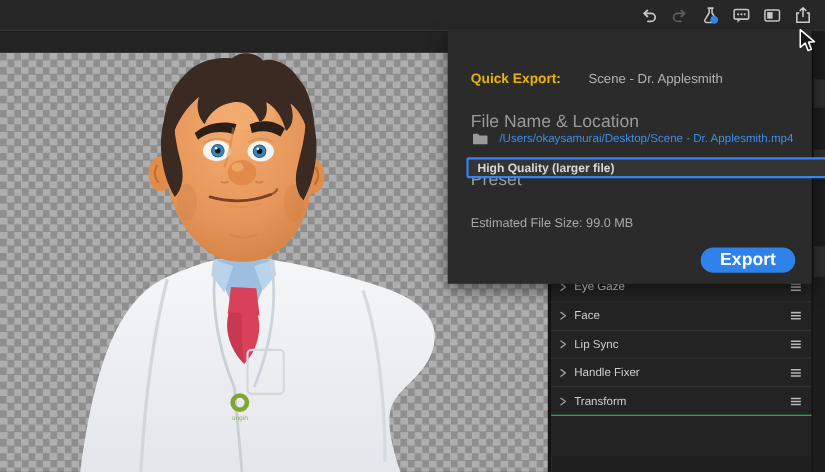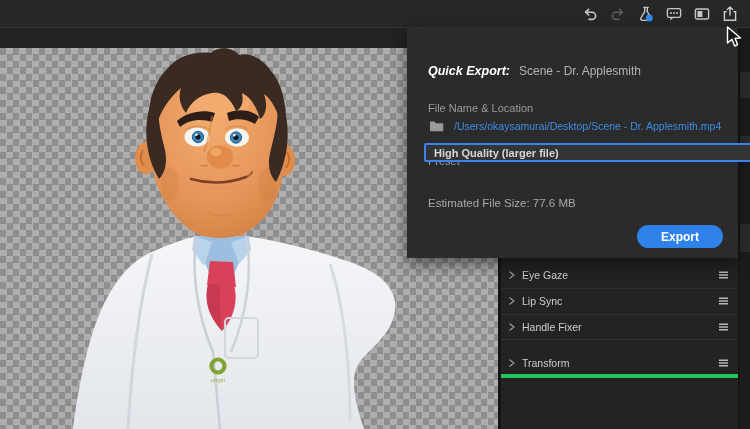--- a/index.html
+++ b/index.html
@@ -33,55 +33,55 @@
     background-size:13px 13px;
   }
   .character-svg { position:absolute; left:0; top:48px; width:500px; height:381px; }
 
   
   .qe-panel {
     position:absolute; left:407px; top:27px; width:331px; height:231px;
     background:#2b2b2b; box-shadow:0 6px 16px rgba(0,0,0,.5); z-index:5;
   }
   .qe-title { position:absolute; left:21px; top:37px; font-size:12.5px; color:#ececec; white-space:nowrap; }
-  .qe-title b { font-weight:bold; color:#ffffff;font-style:italic; }
-  .qe-scene { color:#b4b4b4; font-weight:normal; margin-left:9px; font-size:12px; }
-  .qe-section-label { position:absolute; left:21px; font-size:11px; color:#9a9a9a; white-space:nowrap; }
+  .qe-title b { font-weight:bold; color:#eab308; }
+  .qe-scene { color:#b4b4b4; font-weight:normal; margin-left:25px; font-size:12px; }
+  .qe-section-label { position:absolute; left:21px; font-size:16px; color:#9a9a9a; white-space:nowrap; }
   .qe-file-label { top:75px; }
   .qe-preset-label { top:128px; }
   .qe-file-row { position:absolute; left:22px; top:93px; display:flex; align-items:center; gap:10px; }
   .qe-link { font-size:10.5px; color:#3d8de8; white-space:nowrap; cursor:pointer; }
   .qe-dropdown {
     position:absolute; left:17px; top:116px; width:352px; height:19px;
     background:#343434; border:2px solid #3b82f6; border-radius:2px;
     display:flex; align-items:center; cursor:pointer;
   }
   .qe-dropdown-value { font-size:11px; color:#d8d8d8; font-weight:bold; padding-left:8px; white-space:nowrap; }
   .qe-dropdown-chevron { position:absolute; right:7px; top:6px; }
   .qe-specs { position:absolute; left:21px; top:149px; font-size:11.5px; color:#a9a9a9; white-space:nowrap; }
   .qe-size  { position:absolute; left:21px; top:170px; font-size:11.5px; color:#a9a9a9; white-space:nowrap; }
   .qe-export-btn {
     position:absolute; left:230px; top:198px; width:86px; height:23px;
     background:#2e82e9; border:none; border-radius:12px;
-    color:#fff; font-size:12px; font-weight:bold; font-family:"Liberation Sans", sans-serif;
+    color:#fff; font-size:16px; font-weight:bold; font-family:"Liberation Sans", sans-serif;
     cursor:pointer;
   }
 
   
   .props-gap { position:absolute; left:498px; top:258px; width:3px; height:171px; background:#151515; z-index:3; }
   .props-panel {
-    position:absolute; left:501px; top:258px; width:237px; height:171px;
+    position:absolute; left:501px; top:244px; width:237px; height:171px;
     background:#232323; z-index:3; padding-top:5px;
   }
   .prop-row {
     height:25.8px; display:flex; align-items:center;
     border-bottom:1px solid #313131; cursor:pointer;
     padding:0 9px 0 8px;
   }
-  .prop-row:last-child { border-bottom:4px solid #22c55e;margin-top:12px; }
+  .prop-row:last-child { border-bottom:1px solid #22c55e; }
   .prop-chevron { flex:0 0 auto; margin-right:7px; }
   .prop-label { flex:1; font-size:10.5px; color:#cfcfcf; white-space:nowrap; }
   .prop-burger { flex:0 0 auto; }
 
   
   .right-strip {
     position:absolute; left:738px; top:28px; width:12px; height:401px;
     background:#1c1c1c; border-left:1px solid #121212; z-index:4;
   }
   .strip-block { position:absolute; left:1px; width:11px; background:#2d2d2d; }
@@ -234,38 +234,47 @@
 
     <div class="qe-section-label qe-preset-label">Preset</div>
 
     <div class="qe-dropdown">
       <span class="qe-dropdown-value">High Quality (larger file)</span>
       <svg class="qe-dropdown-chevron" width="10" height="7" viewBox="0 0 10 7">
         <path d="M1,1 L5,5 L9,1" stroke="#c9c9c9" stroke-width="1.5" fill="none" stroke-linecap="round" stroke-linejoin="round"></path>
       </svg>
     </div>
 
-    <div class="qe-size">Estimated File Size: 77.6 MB</div>
+    <div class="qe-size">Estimated File Size: 99.0 MB</div>
 
     <button class="qe-export-btn">Export</button>
   </div>
 
   <div class="props-gap"></div>
   <div class="props-panel">
 
     <div class="prop-row">
       <svg class="prop-chevron" width="6" height="8" viewBox="0 0 6 8">
           <path d="M1,1 L5,4 L1,7" stroke="#9b9b9b" stroke-width="1.3" fill="none" stroke-linecap="round" stroke-linejoin="round"></path>
         </svg>
       <span class="prop-label">Eye Gaze</span>
       <svg class="prop-burger" width="11" height="8" viewBox="0 0 11 8">
           <path d="M1,1.2 h9 M1,4 h9 M1,6.8 h9" stroke="#b8b8b8" stroke-width="1.4"></path>
         </svg>
     </div>
 
+    <div class="prop-row">
+      <svg class="prop-chevron" width="6" height="8" viewBox="0 0 6 8">
+          <path d="M1,1 L5,4 L1,7" stroke="#9b9b9b" stroke-width="1.3" fill="none" stroke-linecap="round" stroke-linejoin="round"></path>
+        </svg>
+      <span class="prop-label">Face</span>
+      <svg class="prop-burger" width="11" height="8" viewBox="0 0 11 8">
+          <path d="M1,1.2 h9 M1,4 h9 M1,6.8 h9" stroke="#b8b8b8" stroke-width="1.4"></path>
+        </svg>
+    </div>
 
     <div class="prop-row">
       <svg class="prop-chevron" width="6" height="8" viewBox="0 0 6 8">
           <path d="M1,1 L5,4 L1,7" stroke="#9b9b9b" stroke-width="1.3" fill="none" stroke-linecap="round" stroke-linejoin="round"></path>
         </svg>
       <span class="prop-label">Lip Sync</span>
       <svg class="prop-burger" width="11" height="8" viewBox="0 0 11 8">
           <path d="M1,1.2 h9 M1,4 h9 M1,6.8 h9" stroke="#b8b8b8" stroke-width="1.4"></path>
         </svg>
     </div>

